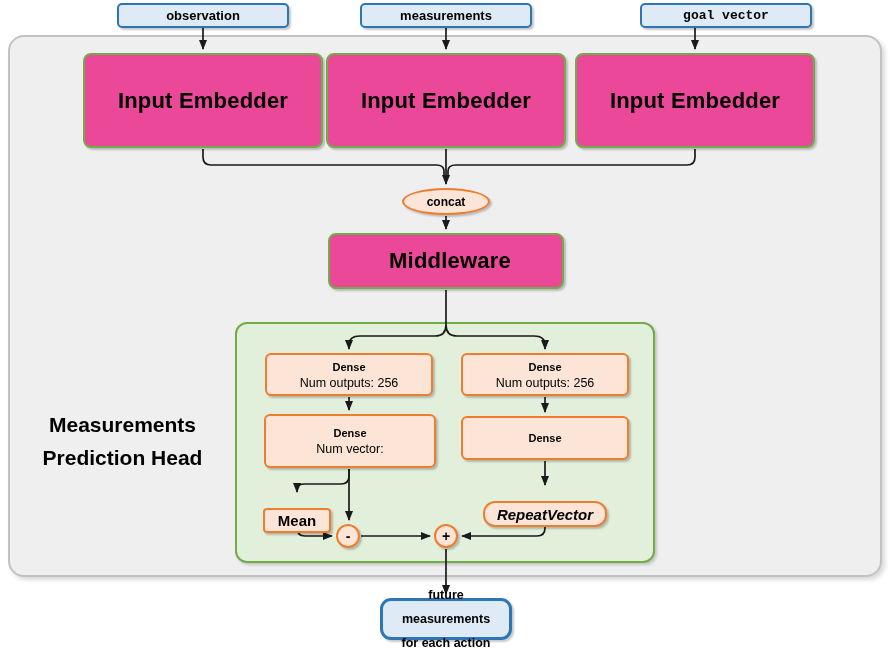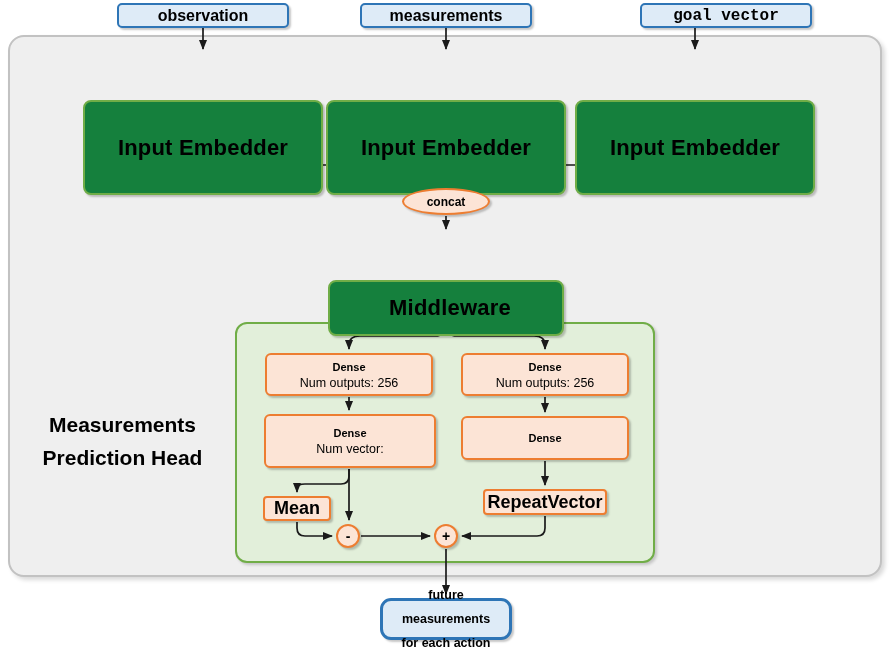--- a/index.html
+++ b/index.html
@@ -18,27 +18,27 @@
     background:#e2efda;border:2.5px solid #70ad47;border-radius:12px;
     box-shadow:2px 2px 3px rgba(0,0,0,0.18);
   }
   svg.edges{position:absolute;left:0;top:0;}
   .node{
     position:absolute;display:flex;flex-direction:column;
     align-items:center;justify-content:center;text-align:center;
     box-shadow:2px 2px 2px rgba(0,0,0,0.22);
   }
   .blue{background:#deebf7;border:2.5px solid #2e75b6;border-radius:5px;}
-  .green{background:#15803d;border:2.5px solid #70ad47;border-radius:8px;margin-top:47px;}
+  .green{background:#ec4899;border:2.5px solid #70ad47;border-radius:8px;}
   .orange{background:#fce4d6;border:2.5px solid #ed7d31;border-radius:6px;}
-  .lbl-sm{font-weight:bold;font-size:16px;}
+  .lbl-sm{font-weight:bold;font-size:13px;}
   .lbl-lg{font-weight:bold;font-size:22px;letter-spacing:0.2px;}
   .dense .b{font-weight:bold;font-size:11px;line-height:16px;}
   .dense .r{font-size:12.5px;line-height:16px;}
-  .tag{font-weight:bold;font-size:18px;}
+  .tag{font-weight:bold;font-size:15px;margin-top:12px;}
   .ellipse{border-radius:50%;font-weight:bold;font-size:12px;}
   .circle{border-radius:50%;width:24px;height:24px;font-weight:bold;font-size:14px;line-height:18px;padding:0;}
   .head-title{
     position:absolute;left:20px;top:408px;width:205px;text-align:center;
     font-weight:bold;font-size:21px;line-height:33px;
   }
   .outbox{line-height:24px;font-weight:bold;font-size:12.5px;border-radius:11px;}
 </style>
 </head>
 <body>
@@ -111,21 +111,21 @@
   </div>
   <div class="node orange dense" style="left:264px;top:414px;width:172px;height:54px;">
     <div class="b">Dense</div>
     <div class="r">Num vector:</div>
   </div>
   <div class="node orange dense" style="left:461px;top:416px;width:168px;height:44px;">
     <div class="b">Dense</div>
   </div>
 
   <div class="node orange tag" style="left:263px;top:496px;width:68px;height:25px;border-radius:4px;">Mean</div>
-  <div class="node orange tag" style="left:483px;top:489px;width:124px;height:26px;border-radius:4px;">RepeatVector</div>
+  <div class="node orange tag" style="left:483px;top:489px;width:124px;height:26px;border-radius:12px;font-style:italic;">RepeatVector</div>
 
   <div class="node orange circle" style="left:336px;top:524px;">-</div>
   <div class="node orange circle" style="left:434px;top:524px;">+</div>
 
   <div class="node blue outbox" style="left:380px;top:598px;width:132px;height:42px;border-width:3px;">
     <div>future measurements</div>
     <div>for each action</div>
   </div>
 
 </div>

